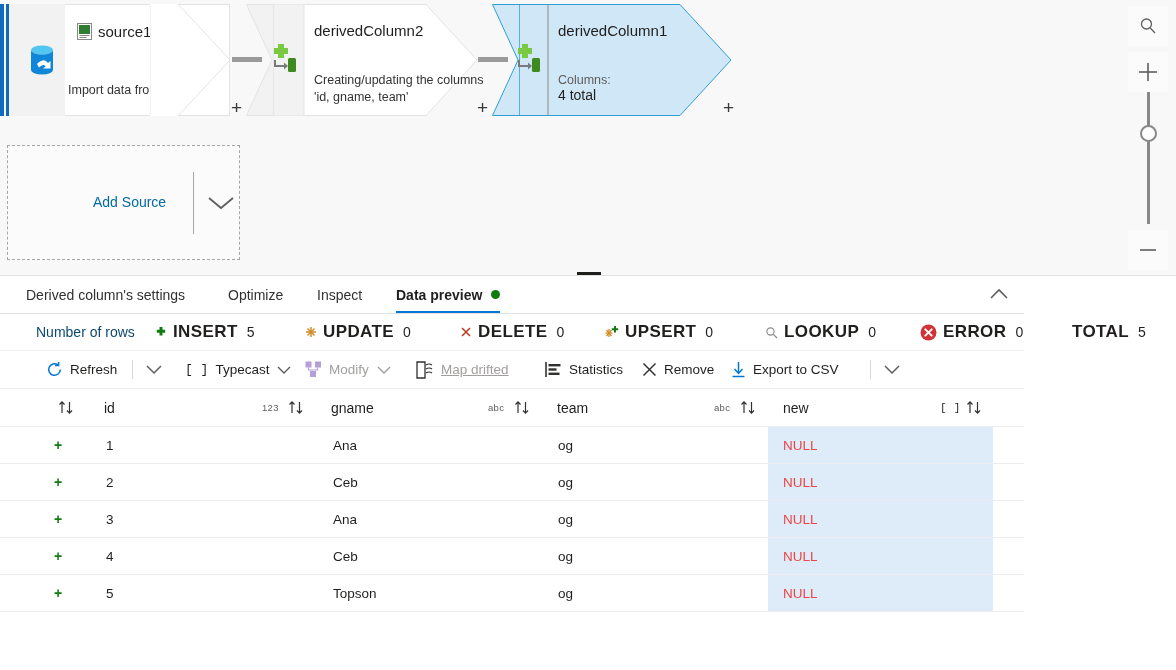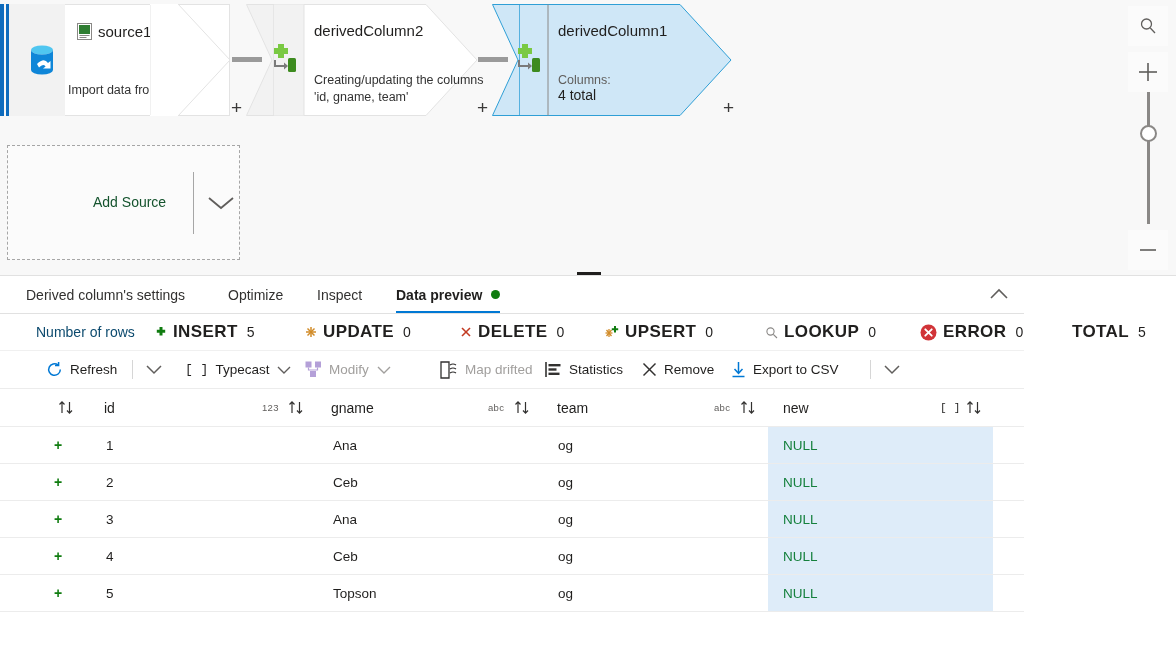--- a/index.html
+++ b/index.html
@@ -29,21 +29,21 @@
   .chev-svg{position:absolute;left:0;top:0;}
   .dc-icon{position:absolute;width:34px;height:34px;}
   .plus-mark{position:absolute;font-size:19px;color:#3b3a39;line-height:1;}
 
   
   .conn{position:absolute;height:5px;background:#9a9a9a;top:57px;}
 
   
   #add-source{position:absolute;left:7px;top:145px;width:233px;height:115px;
     border:1px dashed #a6a6a6;background:#fbfbfb;box-sizing:border-box;}
-  #add-source .lbl{position:absolute;left:0;right:0;top:48px;text-align:left;padding-left:85px;color:#14532d;font-size:14px;}
+  #add-source .lbl{position:absolute;left:0;right:0;top:48px;text-align:left;padding-left:85px;color:#0369a1;font-size:14px;}
   #add-source .divider{position:absolute;left:185px;top:26px;width:1px;height:62px;background:#a6a6a6;}
   #add-source .chevdn{position:absolute;left:198px;top:48px;}
 
   
   #zoomtools{position:absolute;right:8px;top:6px;width:40px;}
   .ztbtn{width:40px;height:40px;background:#fbfbfb;display:flex;align-items:center;justify-content:center;margin-bottom:6px;}
   #zt-track{position:absolute;left:19px;top:86px;width:3px;height:132px;background:#8a8886;}
   #zt-knob{position:absolute;left:12px;top:119px;width:17px;height:17px;border-radius:50%;background:#ffffff;border:2px solid #8a8886;box-sizing:border-box;}
 
   
@@ -74,21 +74,21 @@
   .tbsep{position:absolute;top:9px;width:1px;height:19px;background:#d6d6d6;}
   .caret{display:inline-block;margin-left:7px;}
 
   
   #tablewrap{position:relative;}
   #thead{position:relative;height:37px;border-bottom:1px solid #ececec;}
   .th{position:absolute;top:0;height:37px;display:flex;align-items:center;font-size:14px;color:#201f1e;}
   .typetag{font-size:9.5px;color:#605e5c;letter-spacing:.3px;}
   .row{position:relative;height:36px;border-bottom:1px solid #ececec;}
   .cell{position:absolute;top:0;height:36px;display:flex;align-items:center;font-size:13.5px;color:#201f1e;}
-  .cell.null{color:#15803d;}
+  .cell.null{color:#ef4444;}
   .newcol-hl{position:absolute;top:0;left:768px;width:225px;height:36px;background:#deecf9;}
   .rowplus{position:absolute;left:54px;top:0;height:36px;display:flex;align-items:center;color:#107c10;font-size:14px;font-weight:bold;}
 </style>
 </head>
 <body>
 
 <div id="canvas">
 
   <div class="conn" style="left:232px;width:30px;"></div>
 
@@ -320,21 +320,21 @@
         <rect x="10" y="0.5" width="6" height="6" fill="#b4a0d8"></rect>
         <rect x="5" y="10" width="6" height="6" fill="#b4a0d8"></rect>
         <path d="M3.5 6.5 V9 h9 V6.5" stroke="#b4a0d8" stroke-width="1.2" fill="none"></path>
       </svg>
       <span class="tlbl">Modify</span>
       <svg class="caret" width="16" height="10" viewBox="0 0 16 10">
         <path d="M2 2 L8 8 L14 2" stroke="#a19f9d" stroke-width="1.4" fill="none"></path>
       </svg>
     </div>
 
-    <div class="tb disabled" style="left:440px;">
+    <div class="tb disabled" style="left:416px;text-decoration:underline;">
       <svg width="18" height="18" viewBox="0 0 18 18">
         <path d="M1 1 h8 v16 h-8 z" stroke="#323130" stroke-width="1.3" fill="none"></path>
         <path d="M10 4 q3 -2 6 0 M10 8 q3 -2 6 0 M10 12 q3 -2 6 0" stroke="#323130" stroke-width="1.2" fill="none"></path>
       </svg>
       <span class="tlbl">Map drifted</span>
     </div>
 
     <div class="tb" style="left:545px;">
       <svg width="17" height="17" viewBox="0 0 17 17">
         <line x1="1" y1="1" x2="1" y2="16" stroke="#323130" stroke-width="1.6"></line>

